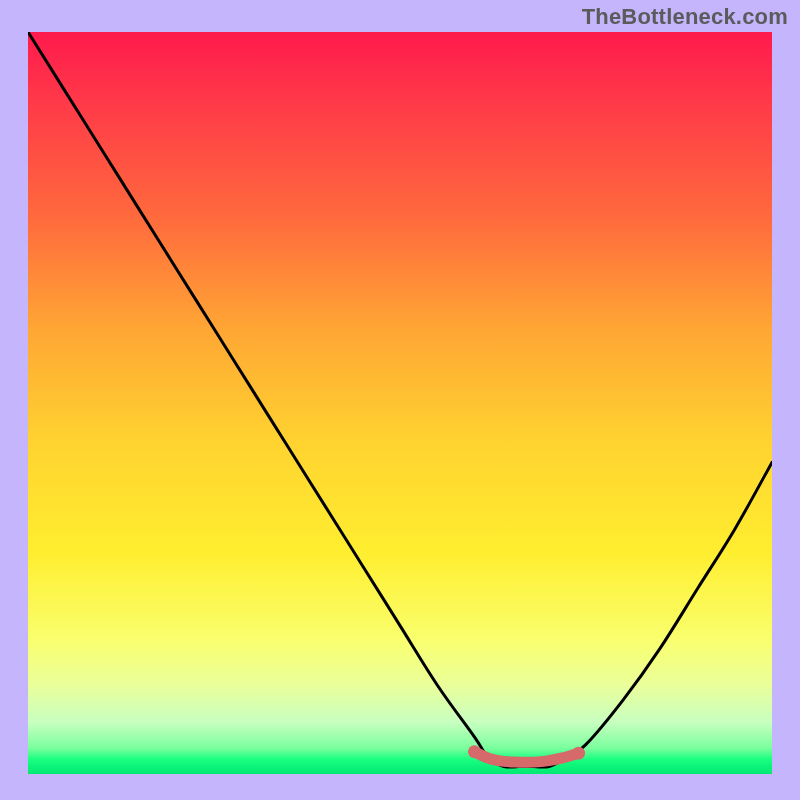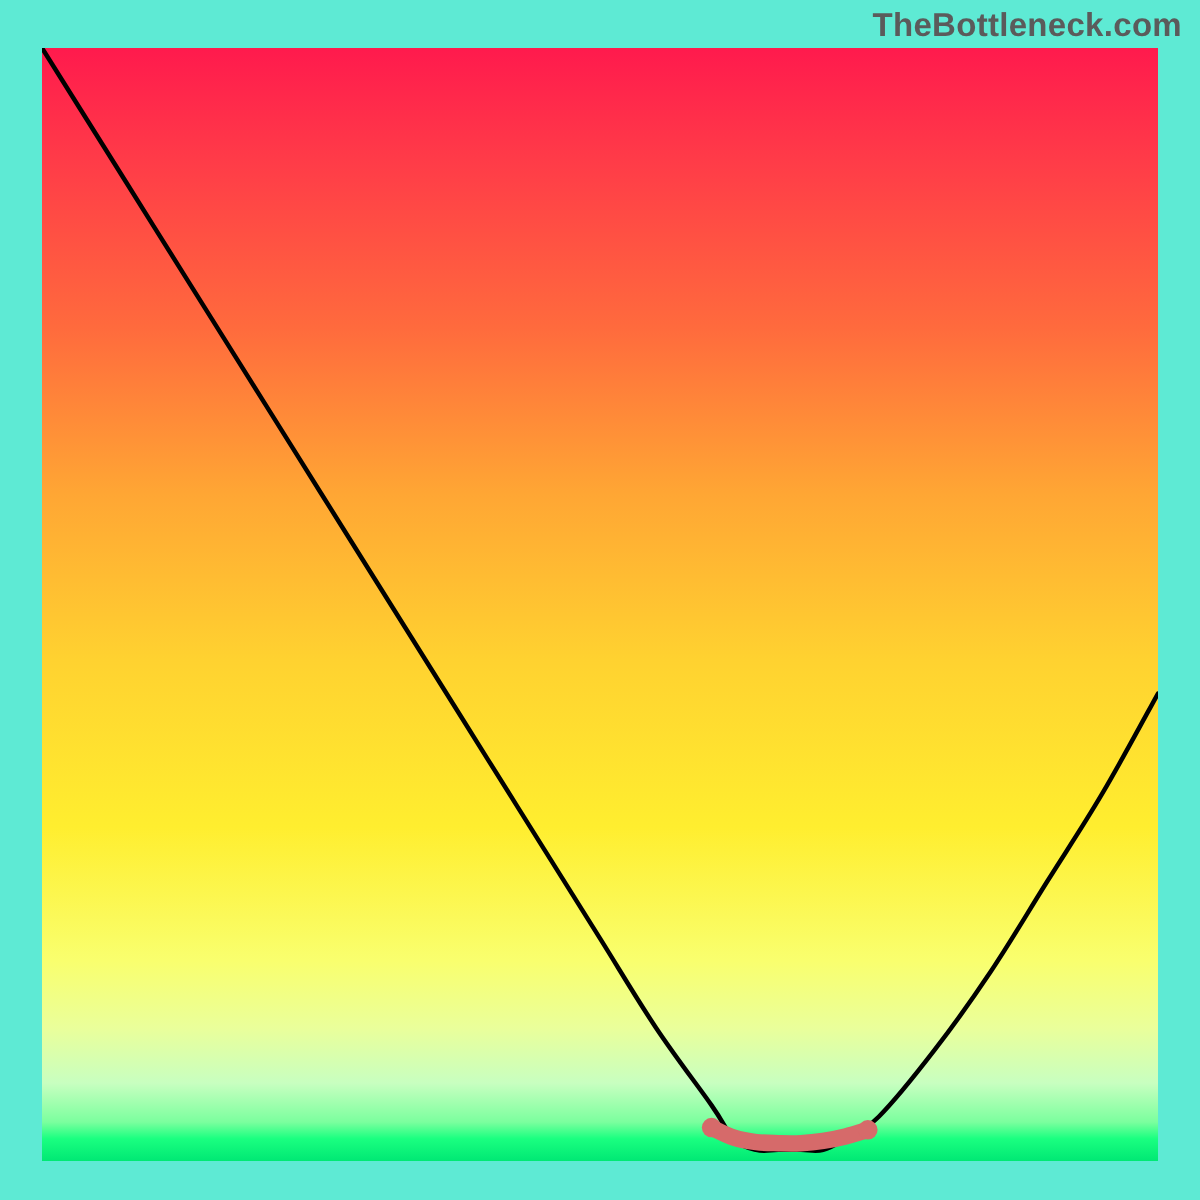--- a/index.html
+++ b/index.html
@@ -7,21 +7,21 @@
     padding: 0;
     width: 800px;
     height: 800px;
     background: #000000;
     overflow: hidden;
   }
   .container {
     position: relative;
     width: 800px;
     height: 800px;
-    background: #5eead4;
+    background: #c4b5fd;
   }
   .watermark {
     position: absolute;
     top: 4px;
     right: 12px;
     font-family: Arial, Helvetica, sans-serif;
     font-size: 22px;
     font-weight: 600;
     color: #5b5b5b;
     letter-spacing: 0.2px;

